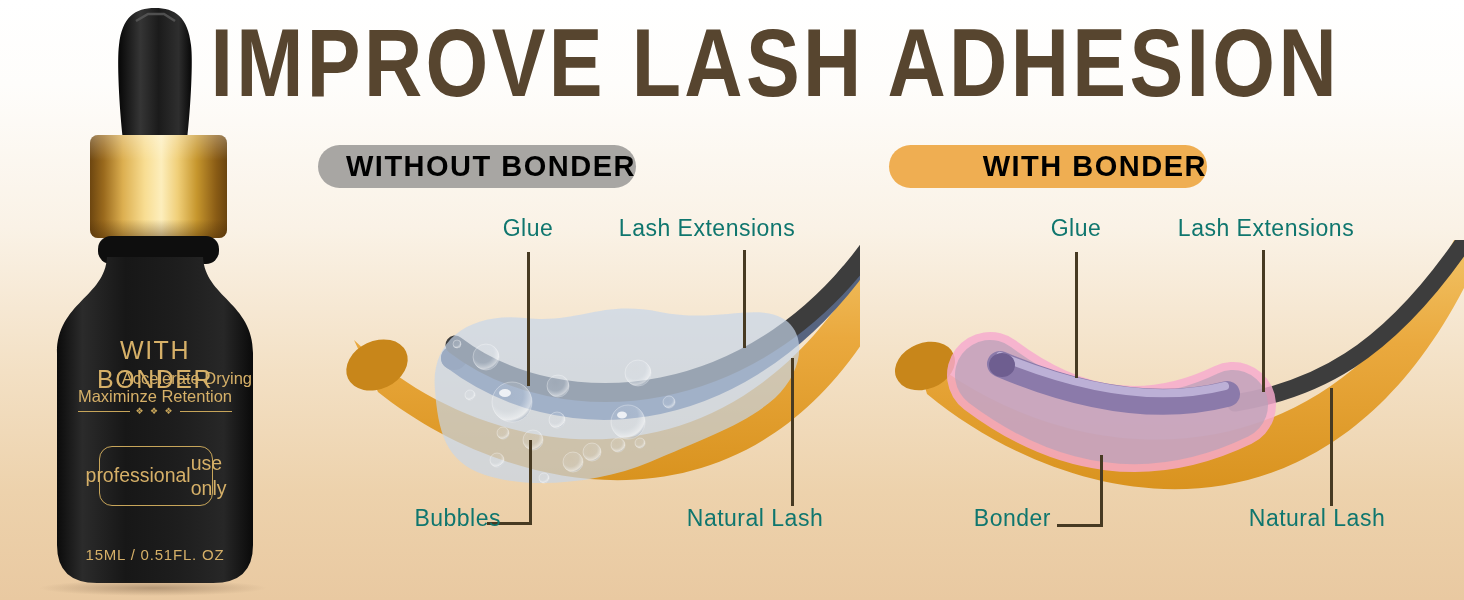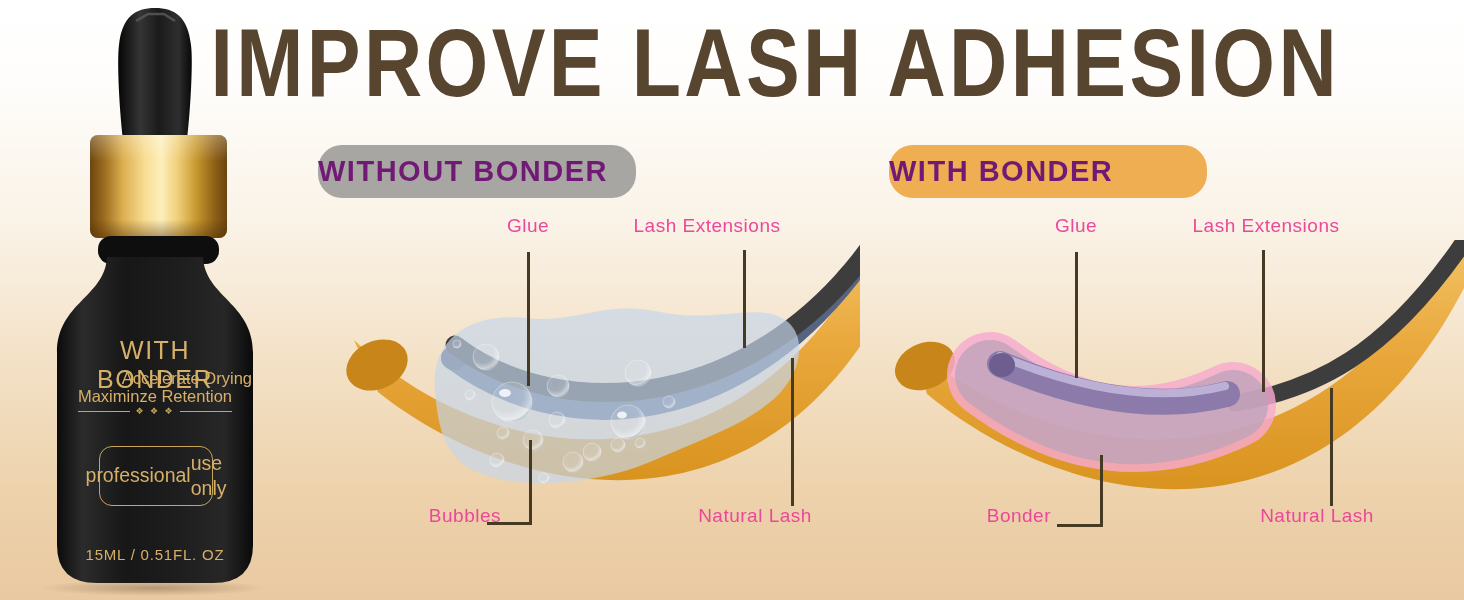--- a/index.html
+++ b/index.html
@@ -9,26 +9,26 @@
     background:linear-gradient(180deg,#ffffff 0%,#fefdfb 14%,#faf2e6 38%,#f3e0c4 62%,#edd2ac 82%,#e9c9a1 100%);
   }
   .abs{position:absolute;}
   
   .title-wrap{left:258px;top:14px;width:1190px;display:flex;justify-content:flex-end;}
   .title-text{
     font-size:96px;font-weight:800;letter-spacing:4px;white-space:nowrap;
     color:#57452f;transform:scaleX(.84);transform-origin:50% 50%;line-height:1.02;
   }
   
-  .badge{height:53px;border-radius:24px;display:flex;align-items:center;justify-content:flex-start;
-    font-size:29px;font-weight:bold;letter-spacing:1.5px;color:#701a75;}
+  .badge{height:43px;border-radius:24px;display:flex;align-items:center;justify-content:flex-end;
+    font-size:29px;font-weight:bold;letter-spacing:1.5px;color:#000000;}
   .badge-gray{left:318px;top:145px;width:318px;background:#a8a6a3;}
   .badge-gold{left:889px;top:145px;width:318px;background:#efae52;}
   
-  .dlabel{font-size:19px;color:#ec4899;letter-spacing:.5px;white-space:nowrap;}
+  .dlabel{font-size:23px;color:#0f766e;letter-spacing:.5px;white-space:nowrap;}
   .tc{text-align:center;} .tr{text-align:right;}
   
   .ld{background:#473a22;}
   .ld-v{width:3px;} .ld-h{height:3px;}
   
   .gold{color:#d6b068;}
   .b-name{left:58px;top:336px;width:194px;font-size:25px;letter-spacing:1.5px;text-align:center;font-weight:500;}
   .b-t1{left:58px;top:369px;width:194px;font-size:16.5px;text-align:right;}
   .b-t2{left:58px;top:387px;width:194px;font-size:16.5px;text-align:center;}
   .b-div{left:78px;top:406px;width:154px;display:flex;align-items:center;color:#c7a55a;}

